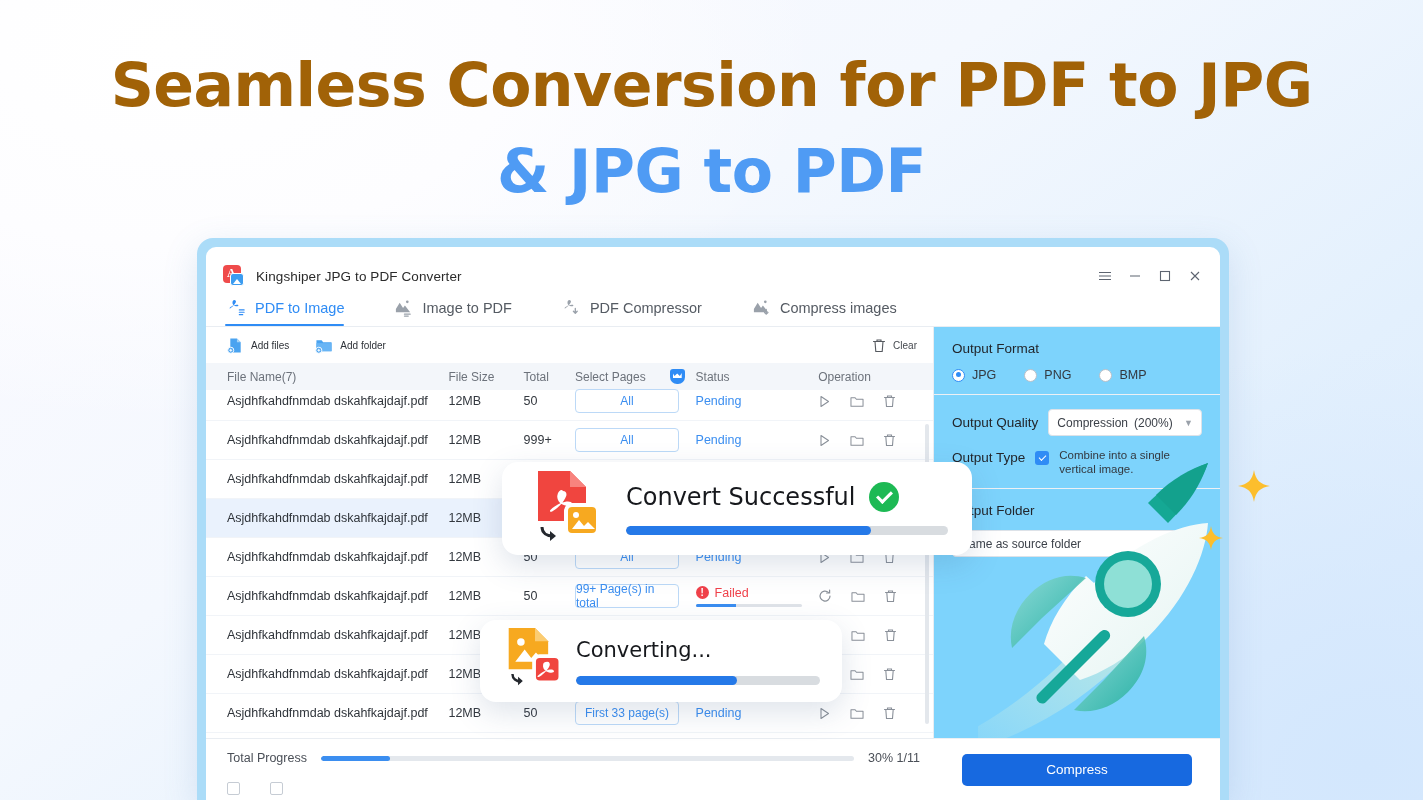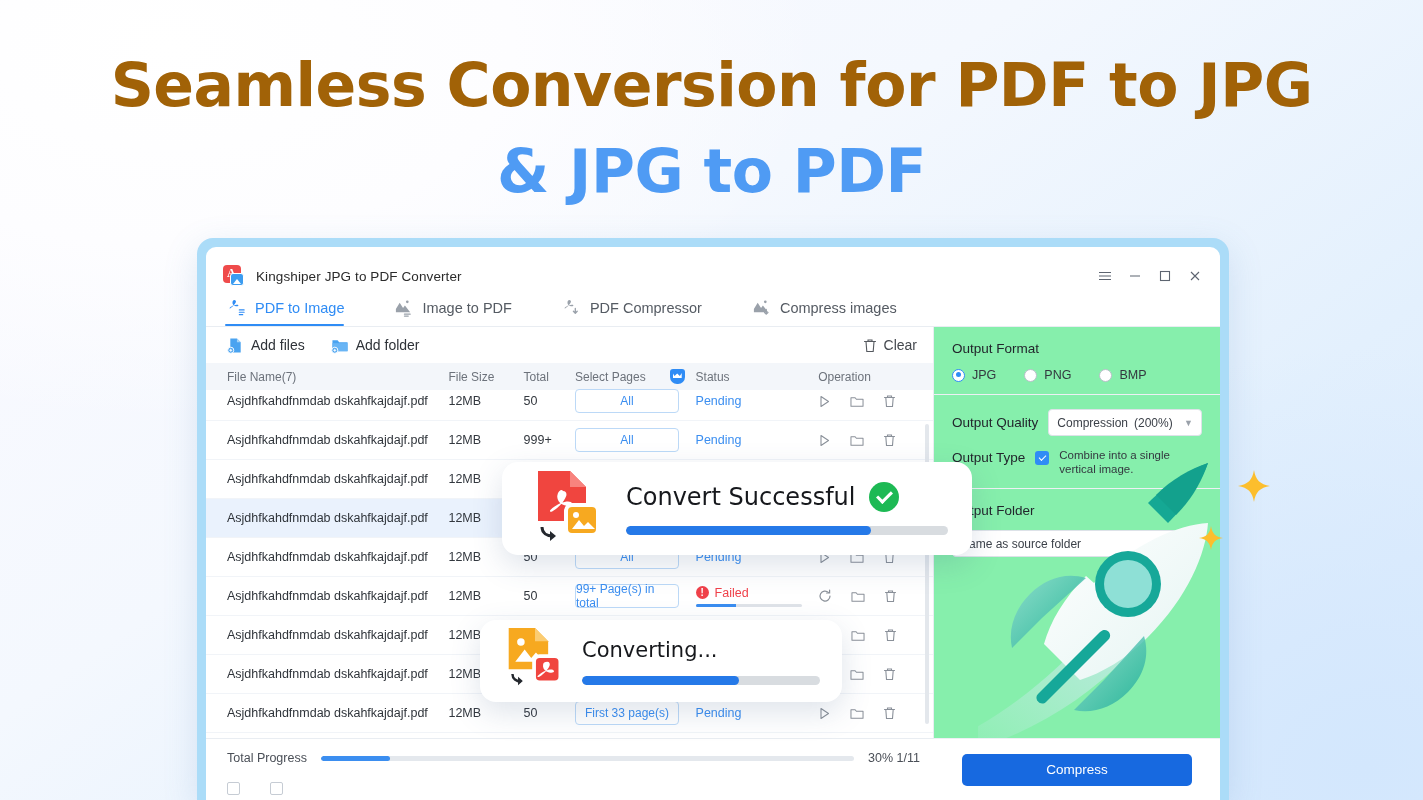--- a/index.html
+++ b/index.html
@@ -95,26 +95,26 @@
   .tab.active { color: #2f8cf5; }
   .tab.active::after {
     content: ""; position: absolute; left: 2px; right: 16px; bottom: 0;
     height: 2.5px; background: #2f8cf5; border-radius: 2px;
   }
   .tab .ti { width: 19px; height: 19px; flex: 0 0 auto; }
 
   
   .body { display: flex; height: 473px; }
   .left { width: 728px; position: relative; border-right: 1px solid #e9edf2; }
-  .right { width: 286px; position: relative; background: #86efac; }
+  .right { width: 286px; position: relative; background: #7dd3fc; }
 
   
   .toolbar {
     height: 36px; display: flex; align-items: center; padding: 0 16px 0 21px;
-    font-size: 14px; color: #333;
+    font-size: 10px; color: #333;
   }
   .tbtn { display: flex; align-items: center; gap: 7px; margin-right: 26px; color: #2e3238; }
   .tbtn.clear { margin-left: auto; margin-right: 0; color: #45494f; }
   .tbtn svg { display: block; }
 
   
   .thead {
     display: flex; align-items: center; height: 27px;
     background: #f3f6fa; font-size: 12px; color: #6c727b;
     padding: 0 16px 0 21px;
@@ -240,21 +240,21 @@
   
   .rocket { position: absolute; right: -8px; bottom: 44px; width: 250px; height: 300px; pointer-events: none; }
 
   
   .card {
     position: absolute; background: #fff; border-radius: 16px;
     box-shadow: 0 10px 30px rgba(60,90,130,0.17);
     display: flex; align-items: center;
   }
   .card-success { left: 502px; top: 462px; width: 470px; height: 93px; padding: 0 24px 0 30px; gap: 22px; }
-  .card-converting { left: 480px; top: 620px; width: 362px; height: 82px; padding: 0 22px 0 24px; gap: 16px; }
+  .card-converting { left: 480px; top: 620px; width: 362px; height: 82px; padding: 0 22px 0 24px; gap: 10px; }
   .card-ico { position: relative; flex: 0 0 auto; }
   .card-body { flex: 1; }
   .card-title-row { display: flex; align-items: center; gap: 14px; }
   .card-title { font-family: "DejaVu Sans", sans-serif; font-size: 24px; color: #16181c; white-space: nowrap; }
   .card-title.small { font-size: 21px; }
   .check-big {
     width: 30px; height: 30px; border-radius: 50%; background: #1db954; position: relative; flex: 0 0 auto;
   }
   .check-big::after {
     content: ""; position: absolute; left: 8px; top: 9px; width: 12px; height: 6px;

